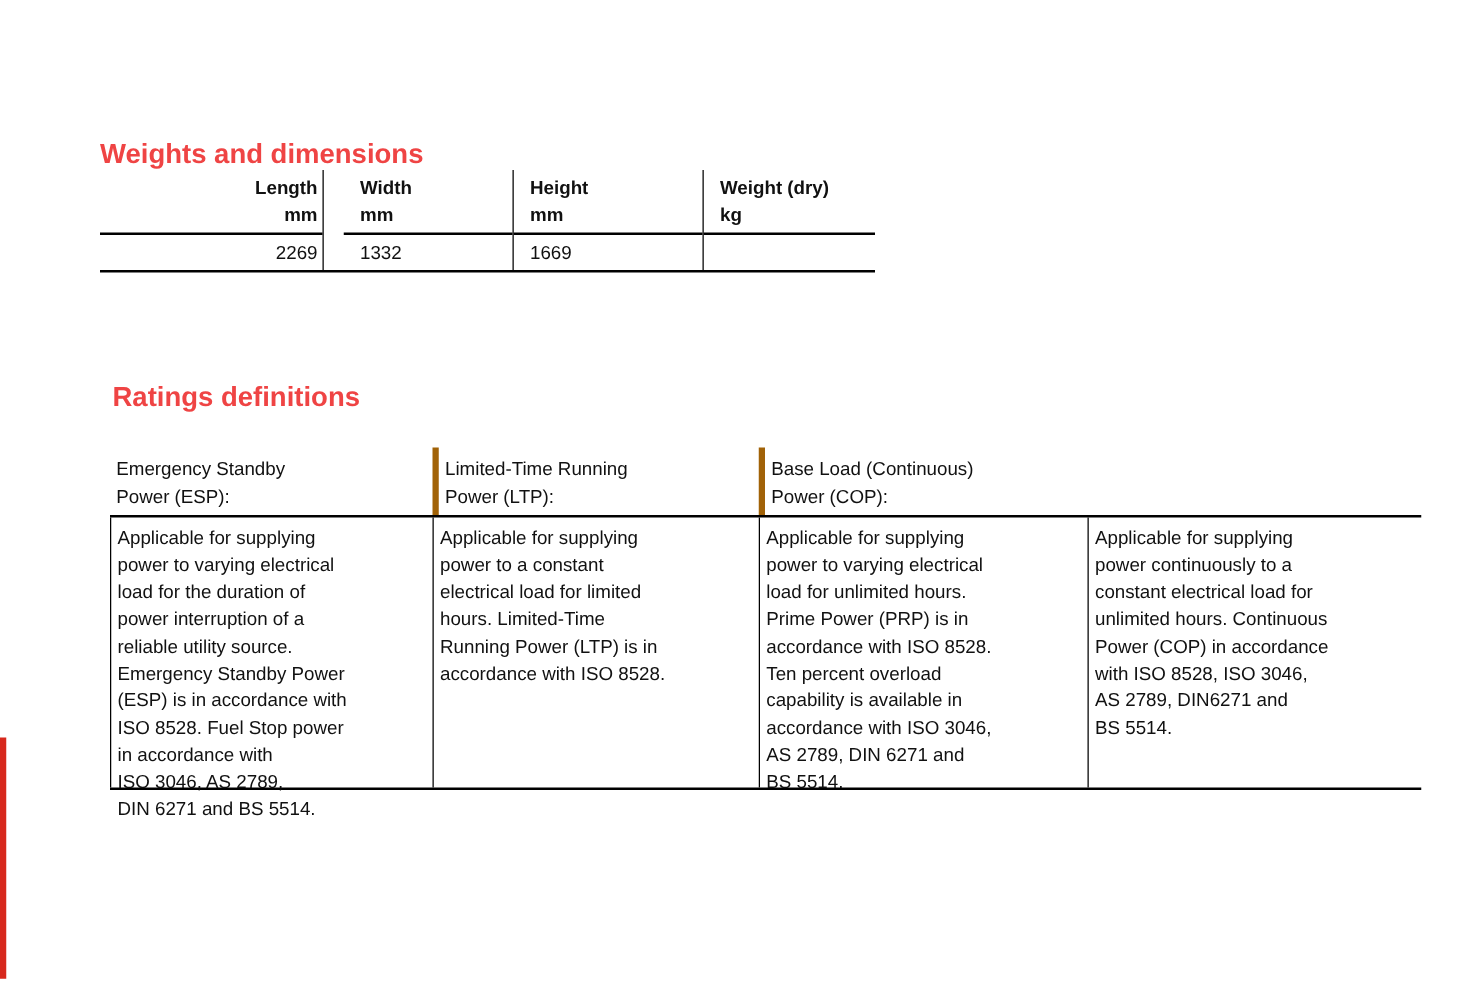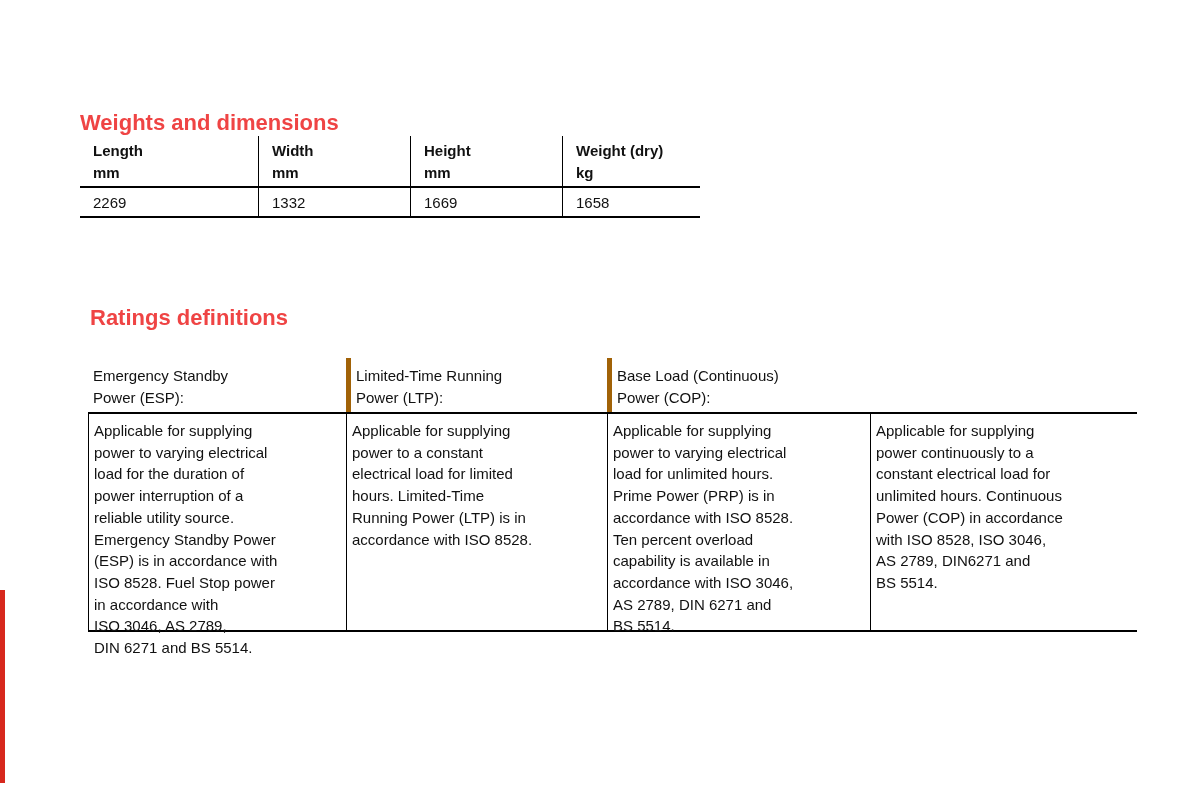--- a/index.html
+++ b/index.html
@@ -39,22 +39,22 @@
     top: 111px;
     width: 620px;
   }
   .wd-table {
     display: flex;
     margin-top: 1px;
     width: 620px;
     border-bottom: 2px solid #000;
   }
   .wd-col { flex: 0 0 auto; }
-  .wd-col.c0 { width: 178px; }
-  .wd-col.c1 { width: 152px; }
+  .wd-col.c0 { width: 178px; text-align: right; }
+  .wd-col.c1 { width: 152px; padding-left: 16px; }
   .wd-col.c2 { width: 152px; }
   .wd-col.c3 { width: 138px; }
   .wd-col.divided { border-left: 1px solid #000; }
   .wd-th {
     height: 52px;
     border-bottom: 2px solid #000;
     padding: 4px 4px 0 13px;
     font-weight: 700;
     font-size: 15px;
     line-height: 22px;
@@ -138,21 +138,20 @@
           <div>Height</div>
           <div>mm</div>
         </div>
         <div class="wd-td">1669</div>
       </div>
       <div class="wd-col c3 divided">
         <div class="wd-th">
           <div>Weight (dry)</div>
           <div>kg</div>
         </div>
-        <div class="wd-td">1658</div>
       </div>
     </div>
   </section>
 
   <h1 class="red-title ratings-title">Ratings definitions</h1>
 
   <div class="rt-table">
     <div class="rt-row rt-header-row">
       <div class="rt-cell rt-header-cell c0">Emergency Standby
 Power (ESP):</div>

